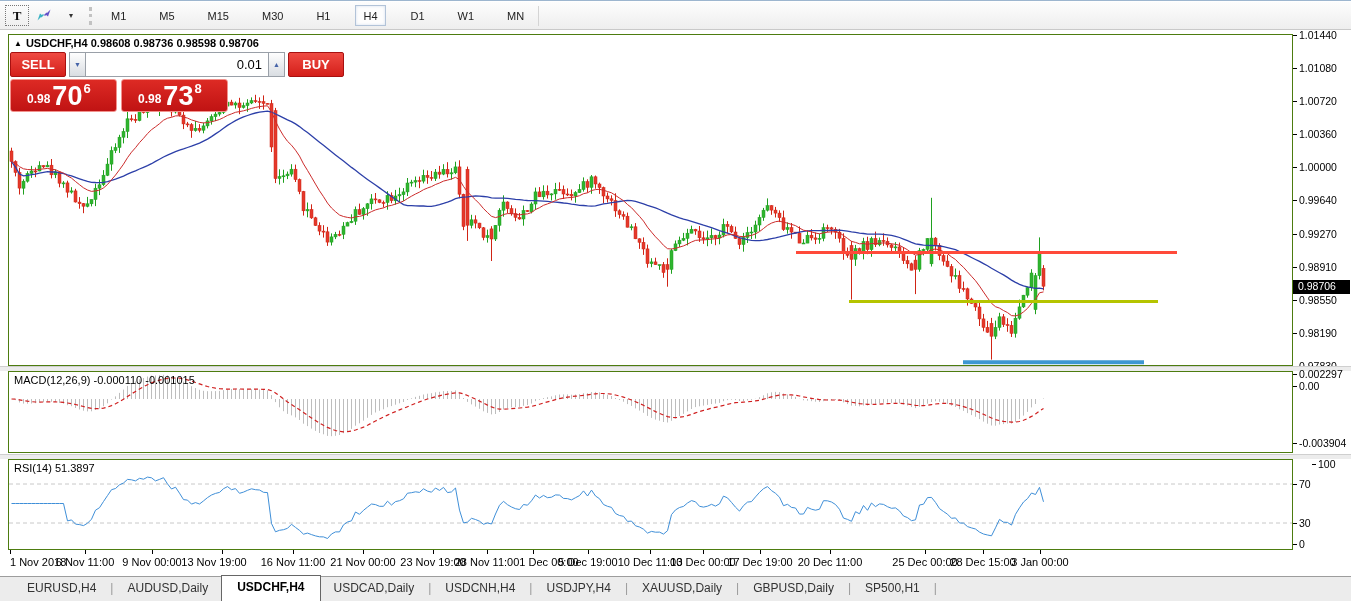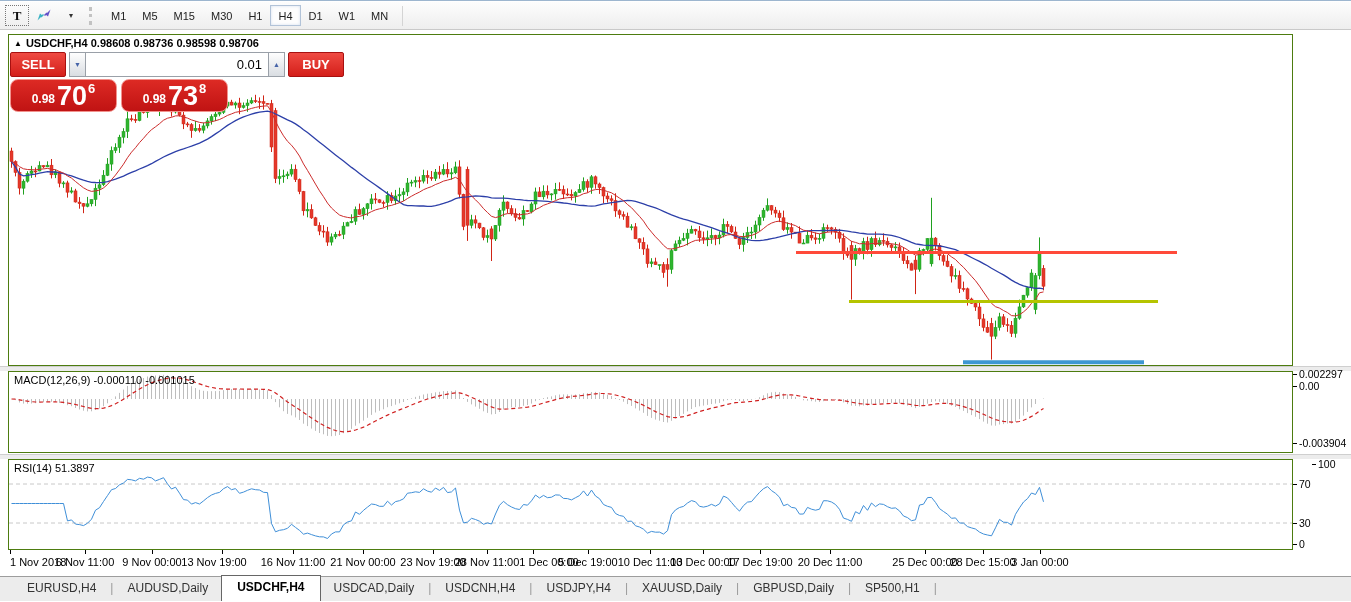--- a/index.html
+++ b/index.html
@@ -47,22 +47,22 @@
   .btn-trade{flex:0 0 56px;box-sizing:border-box;background:linear-gradient(#ef4a42,#d41f1a);
              border:1px solid #a81010;color:#fff;font-weight:bold;font-size:13px;
              display:flex;align-items:center;justify-content:center;border-radius:2px;}
   .spinner{flex:1;display:flex;height:25px;box-sizing:border-box;}
   .spin-btn{width:17px;box-sizing:border-box;border:1px solid #9aa0a8;background:linear-gradient(#fefefe,#d9dde2);
             color:#4664a8;font-size:7px;display:flex;align-items:center;justify-content:center;}
   .spin-field{flex:1;box-sizing:border-box;border:1px solid #9aa0a8;border-left:none;border-right:none;
               text-align:right;font-family:"Liberation Sans",sans-serif;font-size:13px;padding:0 6px 0 0;outline:none;}
   .ocw-row2{display:flex;gap:4px;margin-top:2px;height:33px;}
   .price-box{flex:1;box-sizing:border-box;background:linear-gradient(#dd2a24,#c01313);border:1px solid #f2928d;
-             border-radius:8px;color:#fff;display:flex;align-items:flex-end;justify-content:center;
-             padding-bottom:2px;}
+             border-radius:3px;color:#fff;display:flex;align-items:flex-end;justify-content:flex-start;
+             padding-bottom:2px;padding-left:16px;}
   .price-box .pfx{font-size:12px;font-weight:bold;margin:0 2px 3px 0;}
   .price-box .big{font-size:27px;font-weight:bold;line-height:26px;}
   .price-box .sup{font-size:13px;font-weight:bold;margin:1px 0 0 1px;align-self:flex-start;}
 
   
   .tabbar{position:absolute;top:575px;left:0;width:100%;height:25px;box-sizing:border-box;background:#ececec;
           border-top:1px solid #9d9d9d;display:flex;align-items:flex-end;padding-left:14px;font-size:12px;}
   .tab{padding:4px 13px 6px;color:#333;white-space:nowrap;}
   .tab.active{background:#fff;border:1px solid #666;border-bottom:none;font-weight:bold;color:#000;padding:4px 15px 7px;}
   .tabsep{color:#999;padding:4px 1px 6px;}
@@ -79,21 +79,21 @@
         <svg width="16" height="14" viewBox="0 0 16 14">
           <path d="M1.5 12.5 L6.5 7.5 L4 5.5 Z" fill="#3bb3c4"></path>
           <path d="M14.5 1.5 L9.5 6.5 L12 8.5 Z" fill="#6252c8"></path>
           <line x1="5" y1="9" x2="7.5" y2="6.5" stroke="#3bb3c4" stroke-width="1.5"></line>
           <line x1="8.5" y1="7.5" x2="11" y2="5" stroke="#6252c8" stroke-width="1.5"></line>
         </svg>
       </span>
     </button>
     <button class="tbtn caret-btn">▾</button>
     <span class="grip"></span>
-    <span id="tf-group" style="display:flex;gap:0;">
+    <span id="tf-group" style="display:flex;gap:17px;">
         <button class="tbtn">M1</button>
         <button class="tbtn">M5</button>
         <button class="tbtn">M15</button>
         <button class="tbtn">M30</button>
         <button class="tbtn">H1</button>
         <button class="tbtn active">H4</button>
         <button class="tbtn">D1</button>
         <button class="tbtn">W1</button>
         <button class="tbtn">MN</button>
       </span>
@@ -630,20 +630,34 @@
               <rect x="1029.0" y="218.4" width="3" height="22.3" fill="#2fb42f" stroke="#1fa01f" stroke-width="0.5"></rect>
               <line x1="1034.5" y1="230.1" x2="1034.5" y2="255.4" stroke="#d02415"></line>
               <rect x="1033.0" y="233.4" width="3" height="17.8" fill="#e4392b" stroke="#d02415" stroke-width="0.5"></rect>
               <path d="M2.5 126.6L6.5 132.1L10.5 139.1L14.5 140.9L18.5 140.4L22.5 139.6L26.5 139.1L30.5 138.1L34.5 137.4L38.5 136.7L42.5 137.0L46.5 136.9L50.5 137.8L54.5 138.5L58.5 139.8L62.5 140.8L66.5 142.3L70.5 143.8L74.5 145.2L78.5 146.4L82.5 147.3L86.5 147.5L90.5 147.6L94.5 147.3L98.5 146.6L102.5 145.4L106.5 144.2L110.5 142.7L114.5 141.1L118.5 139.2L122.5 137.4L126.5 135.8L130.5 134.0L134.5 132.3L138.5 130.7L142.5 128.7L146.5 126.4L150.5 124.2L154.5 122.0L158.5 120.1L162.5 118.4L166.5 116.7L170.5 115.1L174.5 113.9L178.5 112.5L182.5 111.2L186.5 109.6L190.5 108.1L194.5 106.1L198.5 104.1L202.5 101.6L206.5 98.9L210.5 96.2L214.5 93.3L218.5 90.4L222.5 88.0L226.5 85.6L230.5 83.6L234.5 81.9L238.5 80.5L242.5 79.1L246.5 78.0L250.5 77.2L254.5 76.7L258.5 76.2L262.5 77.0L266.5 79.0L270.5 80.9L274.5 82.9L278.5 84.9L282.5 86.7L286.5 88.9L290.5 91.6L294.5 94.7L298.5 97.5L302.5 100.8L306.5 104.0L310.5 107.2L314.5 110.3L318.5 113.6L322.5 116.8L326.5 119.9L330.5 123.1L334.5 126.1L338.5 129.3L342.5 132.4L346.5 135.3L350.5 138.5L354.5 141.6L358.5 144.5L362.5 147.3L366.5 150.0L370.5 152.9L374.5 155.8L378.5 158.6L382.5 161.5L386.5 164.3L390.5 167.0L394.5 169.6L398.5 170.6L402.5 170.7L406.5 170.9L410.5 171.0L414.5 171.0L418.5 171.3L422.5 171.3L426.5 170.7L430.5 169.6L434.5 168.4L438.5 167.1L442.5 165.6L446.5 163.7L450.5 162.6L454.5 162.1L458.5 161.8L462.5 161.4L466.5 161.0L470.5 161.1L474.5 161.5L478.5 161.9L482.5 162.8L486.5 163.1L490.5 163.2L494.5 163.1L498.5 163.4L502.5 163.8L506.5 164.3L510.5 164.7L514.5 165.2L518.5 165.5L522.5 165.7L526.5 165.7L530.5 165.8L534.5 166.1L538.5 166.4L542.5 166.8L546.5 167.1L550.5 167.5L554.5 168.0L558.5 168.4L562.5 169.1L566.5 169.7L570.5 170.3L574.5 170.5L578.5 170.9L582.5 171.2L586.5 170.9L590.5 169.8L594.5 168.9L598.5 168.3L602.5 167.6L606.5 167.1L610.5 166.5L614.5 165.9L618.5 165.5L622.5 165.6L626.5 166.4L630.5 167.6L634.5 168.8L638.5 170.3L642.5 171.6L646.5 172.9L650.5 174.5L654.5 176.3L658.5 178.2L662.5 179.9L666.5 181.3L670.5 182.8L674.5 184.1L678.5 185.2L682.5 186.4L686.5 187.6L690.5 188.9L694.5 190.2L698.5 191.4L702.5 192.7L706.5 194.1L710.5 195.7L714.5 196.8L718.5 198.2L722.5 199.6L726.5 201.1L730.5 202.6L734.5 203.7L738.5 204.7L742.5 205.3L746.5 205.6L750.5 205.6L754.5 205.1L758.5 204.5L762.5 203.6L766.5 202.8L770.5 201.9L774.5 200.9L778.5 199.9L782.5 198.9L786.5 198.0L790.5 197.1L794.5 196.3L798.5 195.9L802.5 195.7L806.5 195.7L810.5 195.7L814.5 195.5L818.5 195.5L822.5 195.4L826.5 195.3L830.5 195.2L834.5 195.7L838.5 196.2L842.5 196.9L846.5 197.3L850.5 198.1L854.5 198.5L858.5 199.1L862.5 199.1L866.5 199.1L870.5 199.2L874.5 199.4L878.5 199.8L882.5 200.4L886.5 201.3L890.5 202.5L894.5 204.1L898.5 205.7L902.5 207.4L906.5 208.9L910.5 209.5L914.5 210.2L918.5 210.4L922.5 210.5L926.5 210.6L930.5 211.0L934.5 211.7L938.5 212.6L942.5 213.6L946.5 214.7L950.5 216.5L954.5 218.3L958.5 220.4L962.5 222.5L966.5 224.5L970.5 226.4L974.5 228.6L978.5 230.7L982.5 233.3L986.5 235.5L990.5 237.7L994.5 239.9L998.5 242.4L1002.5 245.1L1006.5 247.3L1010.5 249.3L1014.5 250.8L1018.5 251.9L1022.5 252.7L1026.5 253.4L1030.5 253.2L1034.5 253.9" fill="none" stroke="#2c3fa8" stroke-width="1.3"></path>
               <path d="M2.5 126.6L6.5 128.2L10.5 131.7L14.5 133.8L18.5 134.5L22.5 134.7L26.5 134.9L30.5 134.3L34.5 133.9L38.5 133.4L42.5 134.3L46.5 134.7L50.5 136.6L54.5 138.2L58.5 140.9L62.5 143.1L66.5 146.5L70.5 149.7L74.5 152.8L78.5 155.0L82.5 156.4L86.5 155.9L90.5 155.1L94.5 152.9L98.5 149.5L102.5 144.7L106.5 140.1L110.5 134.7L114.5 129.2L118.5 122.7L122.5 117.2L126.5 112.7L130.5 107.6L134.5 103.3L138.5 98.6L142.5 94.7L146.5 91.8L150.5 88.7L154.5 85.2L158.5 83.2L162.5 82.3L166.5 80.9L170.5 80.8L174.5 82.0L178.5 83.1L182.5 84.9L186.5 86.1L190.5 87.4L194.5 87.9L198.5 87.6L202.5 86.8L206.5 85.7L210.5 84.5L214.5 82.6L218.5 80.4L222.5 78.9L226.5 77.3L230.5 76.6L234.5 75.8L238.5 74.7L242.5 73.4L246.5 72.4L250.5 71.6L254.5 71.1L258.5 70.8L262.5 76.7L266.5 86.2L270.5 94.1L274.5 100.8L278.5 106.3L282.5 110.2L286.5 115.2L290.5 121.1L294.5 128.9L298.5 135.4L302.5 142.2L306.5 149.1L310.5 155.8L314.5 161.7L318.5 168.1L322.5 173.0L326.5 176.7L330.5 180.0L334.5 181.5L338.5 182.4L342.5 183.0L346.5 181.8L350.5 181.4L354.5 180.3L358.5 178.7L362.5 176.6L366.5 174.9L370.5 173.8L374.5 172.9L378.5 171.1L382.5 170.4L386.5 169.0L390.5 167.7L394.5 166.1L398.5 163.5L402.5 161.2L406.5 159.0L410.5 157.1L414.5 154.7L418.5 153.0L422.5 151.6L426.5 149.5L430.5 148.0L434.5 146.1L438.5 145.1L442.5 144.0L446.5 142.3L450.5 144.7L454.5 151.4L458.5 157.0L462.5 160.9L466.5 164.8L470.5 168.8L474.5 173.6L478.5 177.5L482.5 181.3L486.5 182.6L490.5 181.5L494.5 179.5L498.5 178.6L502.5 178.6L506.5 179.2L510.5 179.9L514.5 179.2L518.5 178.9L522.5 177.5L526.5 174.5L530.5 172.7L534.5 170.3L538.5 168.9L542.5 167.4L546.5 165.6L550.5 164.0L554.5 163.3L558.5 162.7L562.5 162.5L566.5 161.8L570.5 160.7L574.5 158.7L578.5 157.8L582.5 155.5L586.5 154.6L590.5 154.3L594.5 155.3L598.5 156.5L602.5 157.8L606.5 160.4L610.5 163.1L614.5 165.7L618.5 169.5L622.5 172.7L626.5 177.1L630.5 181.4L634.5 186.1L638.5 192.2L642.5 197.1L646.5 201.8L650.5 205.8L654.5 210.3L658.5 213.7L662.5 214.0L666.5 213.3L670.5 212.1L674.5 210.9L678.5 209.1L682.5 207.0L686.5 205.4L690.5 205.0L694.5 204.9L698.5 204.6L702.5 204.0L706.5 203.8L710.5 203.3L714.5 201.3L718.5 199.9L722.5 199.5L726.5 200.0L730.5 201.4L734.5 201.6L738.5 201.0L742.5 200.4L746.5 198.9L750.5 196.6L754.5 193.5L758.5 190.3L762.5 188.1L766.5 186.7L770.5 186.1L774.5 187.3L778.5 188.1L782.5 189.4L786.5 190.6L790.5 193.1L794.5 195.2L798.5 196.0L802.5 196.9L806.5 198.0L810.5 198.8L814.5 197.9L818.5 197.2L822.5 196.8L826.5 196.8L830.5 197.7L834.5 200.6L838.5 203.4L842.5 206.4L846.5 207.4L850.5 208.8L854.5 208.5L858.5 209.4L862.5 208.5L866.5 208.7L870.5 208.2L874.5 207.9L878.5 208.2L882.5 208.8L886.5 209.3L890.5 210.3L894.5 212.5L898.5 214.8L902.5 217.8L906.5 220.1L910.5 219.5L914.5 218.8L918.5 216.6L922.5 214.7L926.5 214.0L930.5 215.0L934.5 216.6L938.5 218.7L942.5 221.9L946.5 224.5L950.5 228.7L954.5 232.3L958.5 236.8L962.5 241.3L966.5 245.7L970.5 251.1L974.5 257.0L978.5 262.8L982.5 268.3L986.5 271.7L990.5 273.1L994.5 275.5L998.5 277.6L1002.5 280.6L1006.5 280.9L1010.5 279.7L1014.5 276.9L1018.5 273.4L1022.5 268.4L1026.5 264.4L1030.5 257.8L1034.5 256.9" fill="none" stroke="#cc2b2b" stroke-width="1"></path>
               <line x1="787" y1="217.4" x2="1168" y2="217.4" stroke="#ff4a3a" stroke-width="3"></line>
               <line x1="840" y1="266.4" x2="1149" y2="266.4" stroke="#b5c400" stroke-width="3"></line>
               <line x1="954" y1="327.3" x2="1135" y2="327.3" stroke="#3d96d2" stroke-width="4"></line>
             </svg></div>
       </div>
+      <div class="axis" id="price-axis">
+          <div class="lbl" style="top: -5.0415px;">1.01440</div>
+          <div class="lbl" style="top: 27.9705px;">1.01080</div>
+          <div class="lbl" style="top: 60.9825px;">1.00720</div>
+          <div class="lbl" style="top: 93.9945px;">1.00360</div>
+          <div class="lbl" style="top: 127.007px;">1.00000</div>
+          <div class="lbl" style="top: 160.018px;">0.99640</div>
+          <div class="lbl" style="top: 193.947px;">0.99270</div>
+          <div class="lbl" style="top: 226.959px;">0.98910</div>
+          <div class="lbl" style="top: 259.971px;">0.98550</div>
+          <div class="lbl" style="top: 292.983px;">0.98190</div>
+          <div class="lbl" style="top: 325.995px;">0.97830</div>
+          <div class="tag" style="top: 245.666px;">0.98706</div>
+        </div>
     </div>
 
     <div class="ocw">
       <div class="ocw-row1">
         <div class="btn-trade">SELL</div>
         <div class="spinner">
           <div class="spin-btn">▼</div>
           <input class="spin-field" readonly="" value="0.01" style="">
           <div class="spin-btn">▲</div>
         </div>

